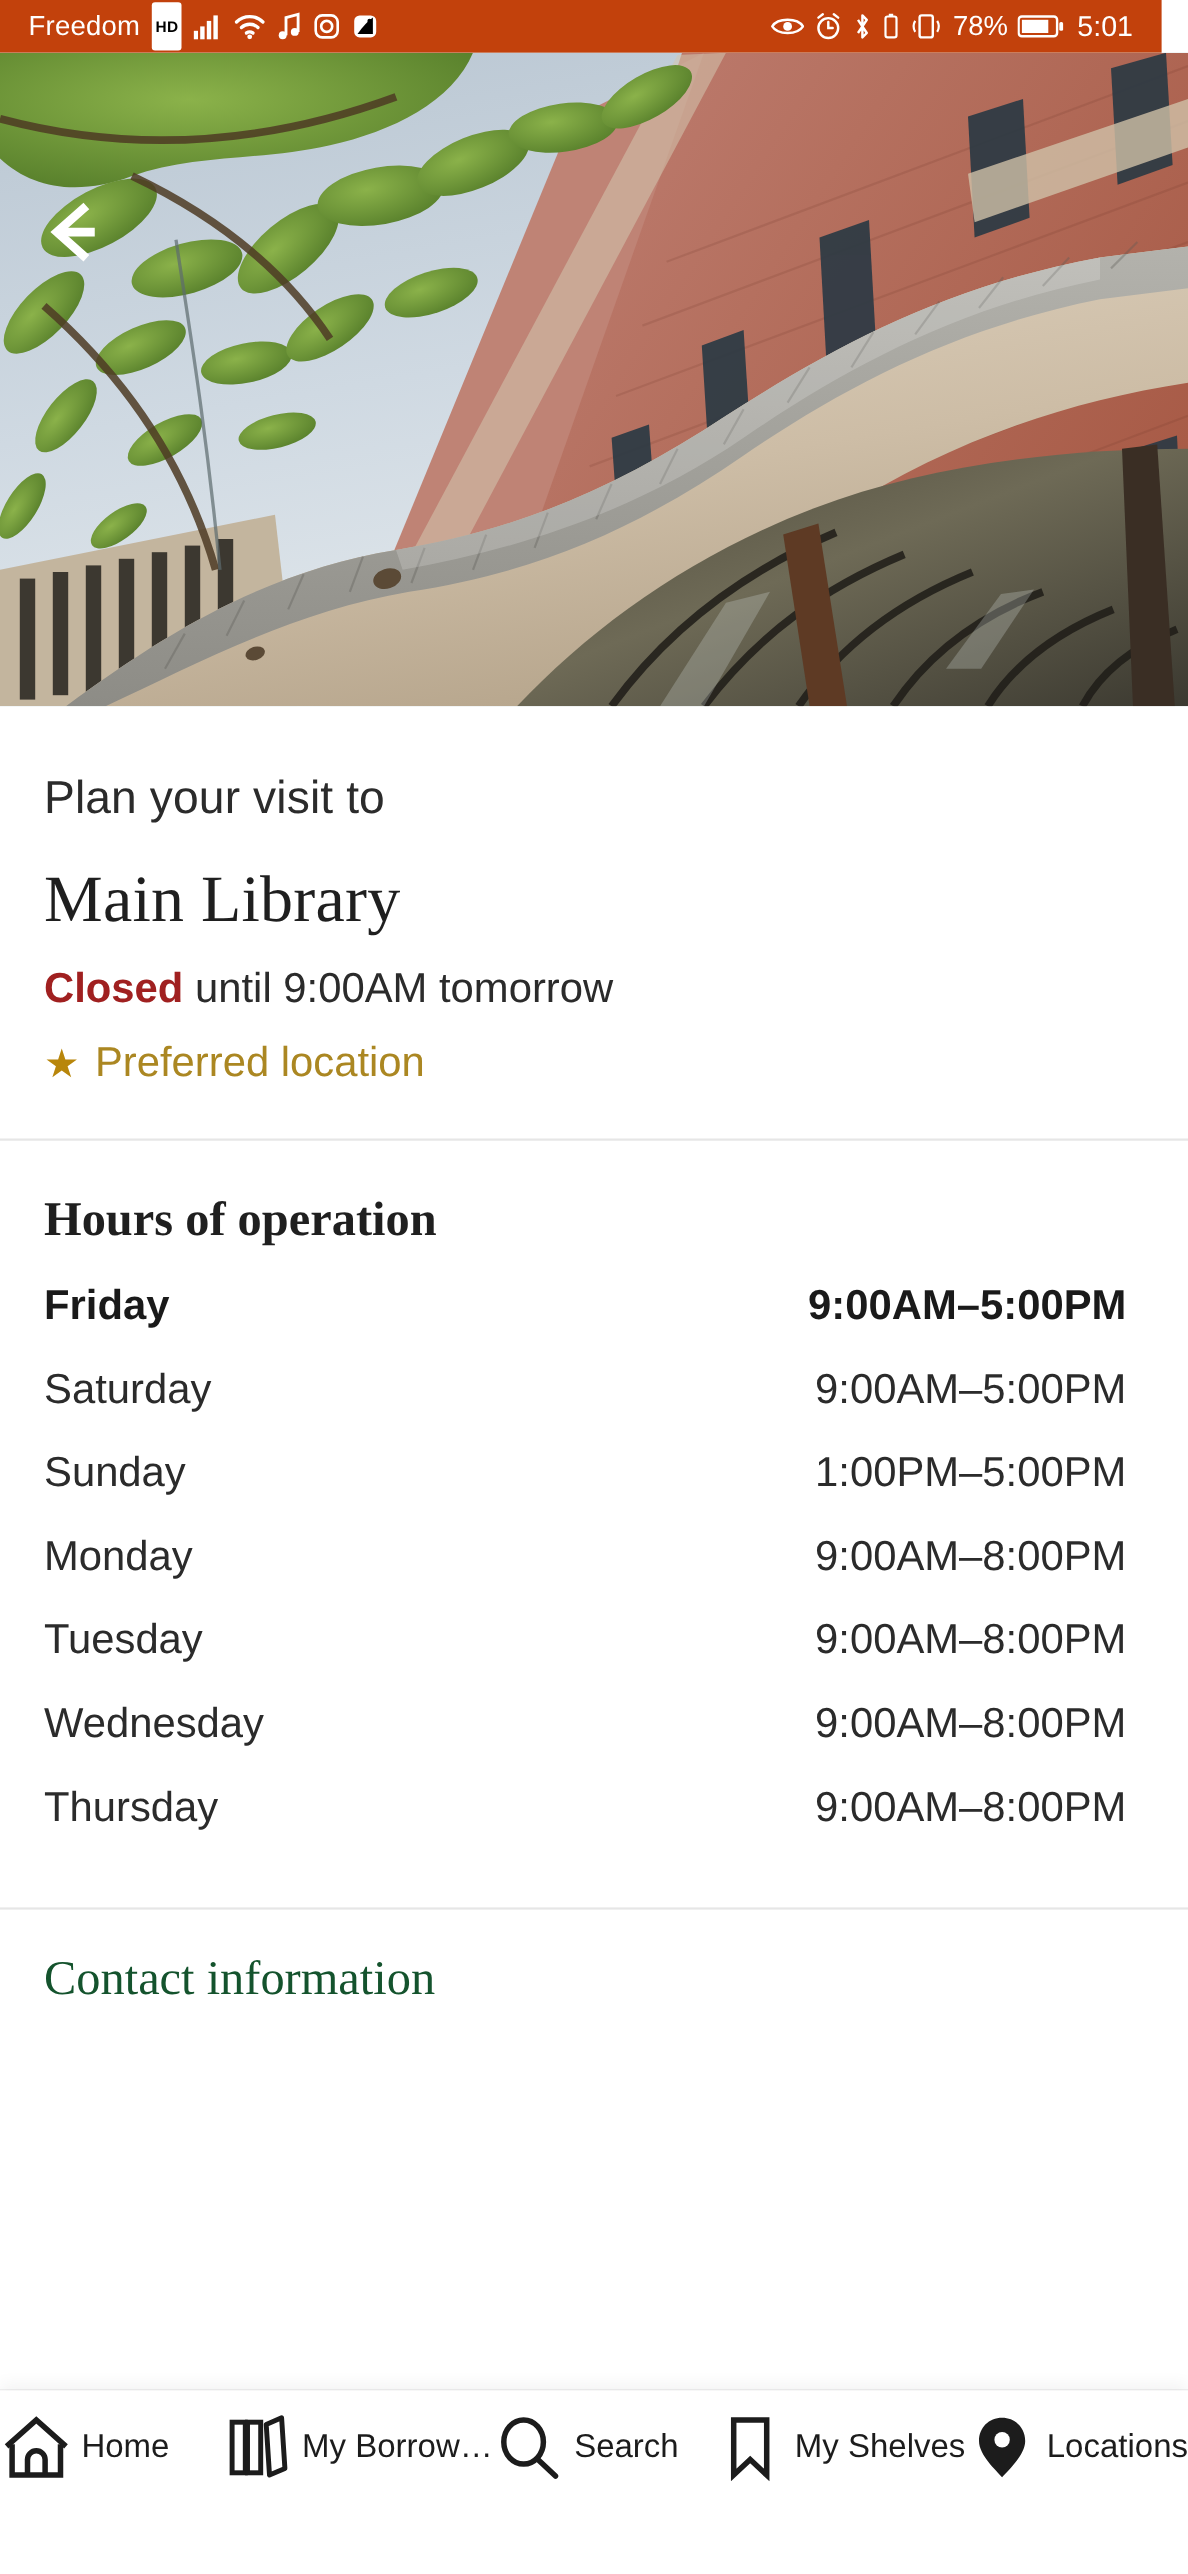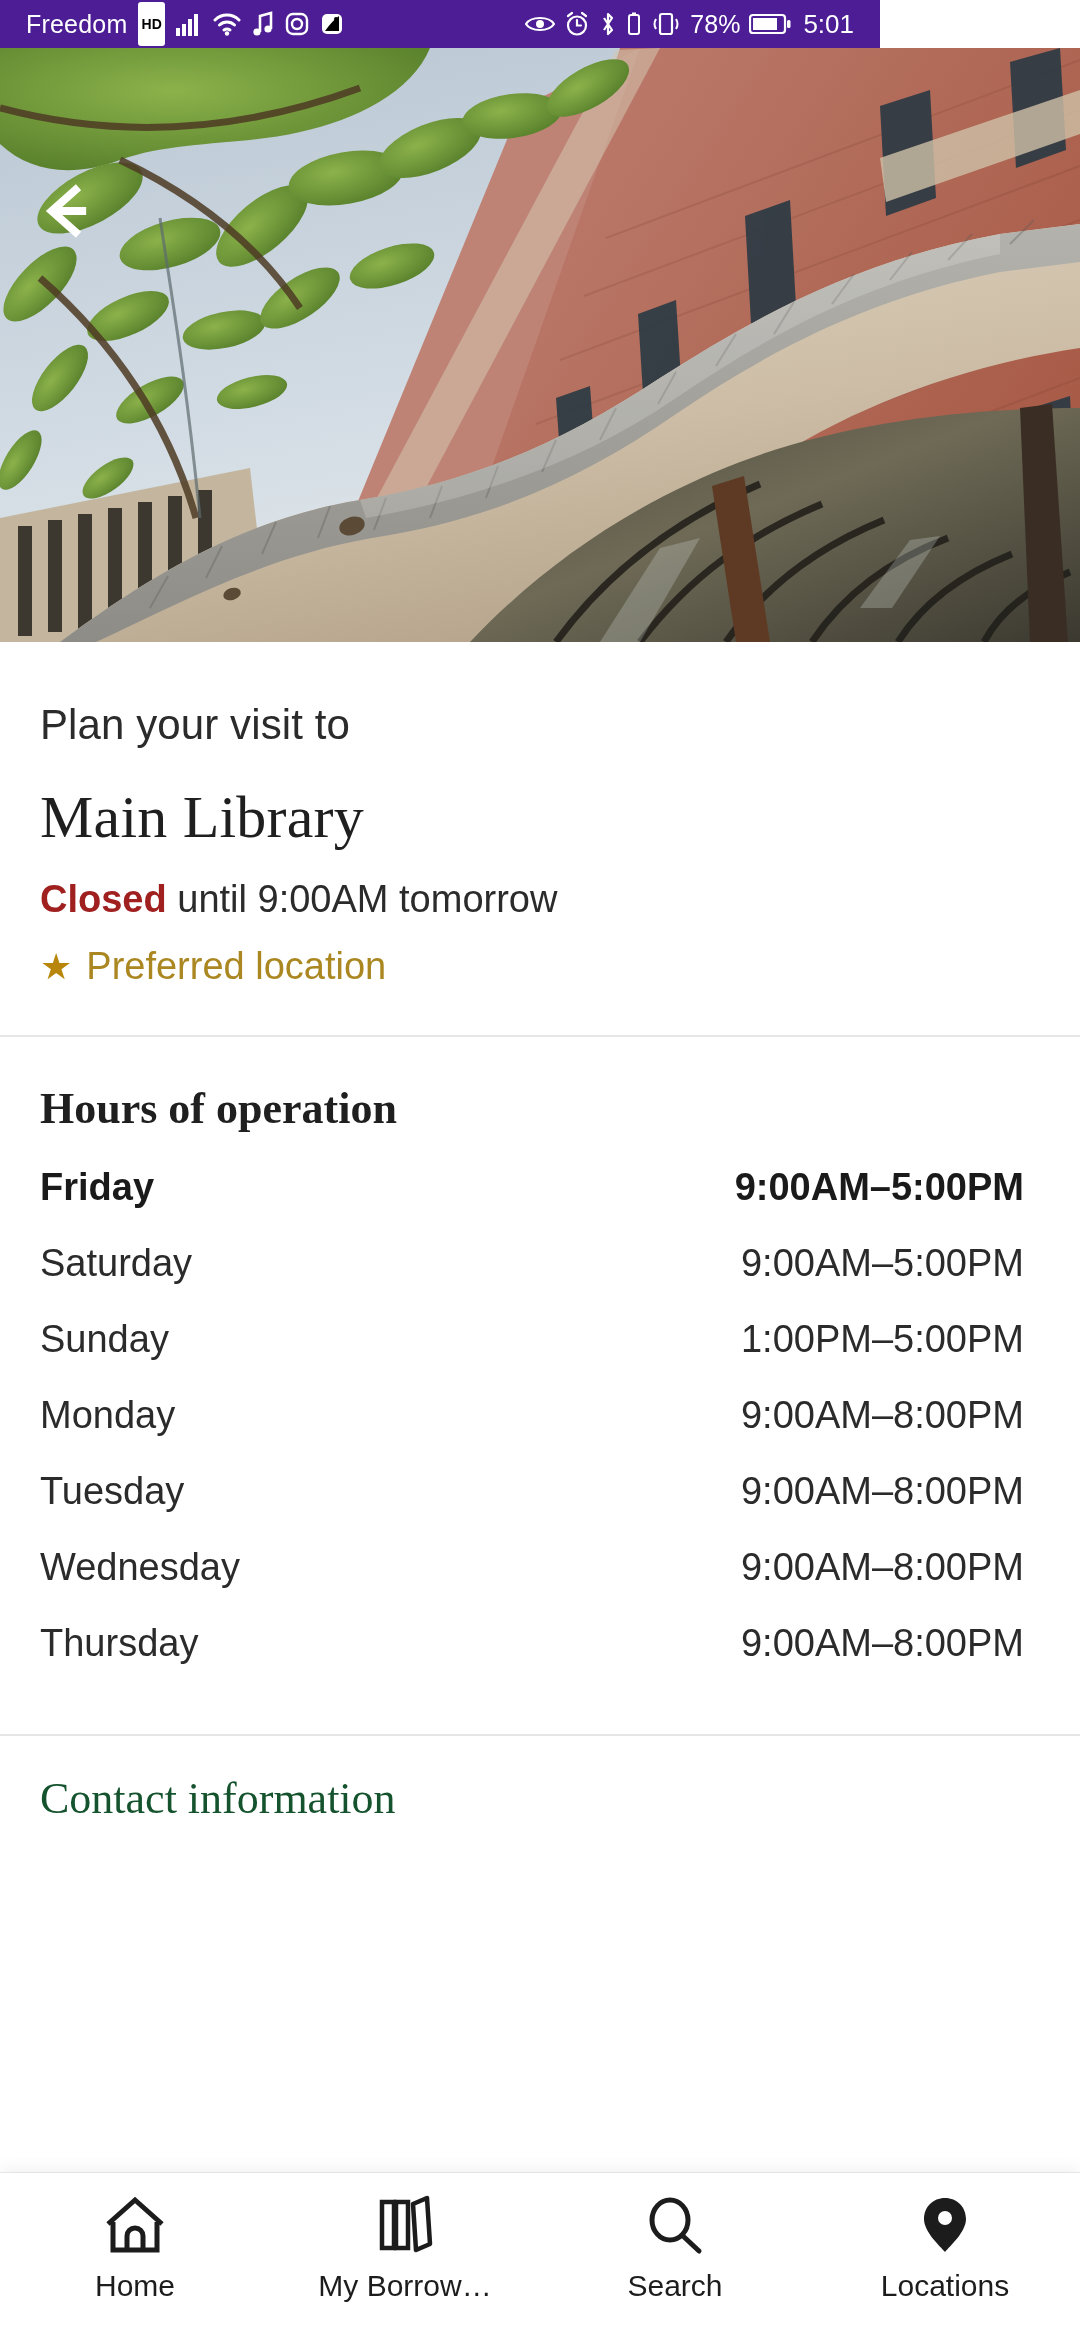--- a/index.html
+++ b/index.html
@@ -6,22 +6,22 @@
   html, body {
     width:1080px; height:2340px;
     background:#ffffff;
     font-family:"Liberation Sans", sans-serif;
     overflow:hidden;
   }
   #screen { position:relative; width:1080px; height:2340px; background:#fff; overflow:hidden; }
 
   
   .statusbar{
-    position:absolute; top:0; left:0; width:880px; height:48px;
-    background:#4c1d95; color:#fff;
+    position:absolute; top:0; left:0; width:1056px; height:48px;
+    background:#c2410c; color:#fff;
     display:flex; align-items:center; justify-content:space-between;
     padding:0 26px;
     text-align:right;
   }
   .sb-left{ display:flex; align-items:center; gap:11px; }
   .sb-right{ display:flex; align-items:center; gap:9px; }
   .carrier{ font-size:25px; letter-spacing:.2px; font-family:"Liberation Sans",sans-serif; }
   .hd-badge{
     background:#fff; color:#000; font-size:14px; font-weight:bold;
     border-radius:3px; padding:15px 3px; line-height:1.05; letter-spacing:.3px;
@@ -85,21 +85,21 @@
 
   
   .navbar{
     position:absolute; bottom:0; left:0; width:1080px; height:167px;
     background:#ffffff;
     box-shadow:0 -1px 0 rgba(0,0,0,.07), 0 -6px 14px rgba(0,0,0,.05);
     display:flex; align-items:flex-start; justify-content:space-around;
     padding-top:16px; z-index:10;
   }
   .navitem{
-    flex:1; display:flex; flex-direction:column; align-items:center; gap:8px;
+    flex:1; display:flex; align-items:center; gap:8px;
     cursor:pointer;
   }
   .navitem .nlabel{ font-size:30px; color:#1c1c1c; white-space:nowrap; }
   .nicon{ height:72px; display:flex; align-items:center; justify-content:center; }
 </style>
 </head>
 <body>
 
 <div id="screen">
 
@@ -443,20 +443,28 @@
     <div class="navitem">
       <span class="nicon">
         <svg width="66" height="62" viewBox="0 0 66 62">
           <ellipse cx="28" cy="26" rx="18" ry="20" stroke="#1c1c1c" stroke-width="5" fill="none"></ellipse>
           <path d="M41 42 L57 57" stroke="#1c1c1c" stroke-width="5" stroke-linecap="round"></path>
         </svg>
       </span>
       <span class="nlabel">Search</span>
     </div>
 
+    <div class="navitem">
+      <span class="nicon">
+        <svg width="66" height="62" viewBox="0 0 66 62">
+          <path d="M18 6 H48 V56 L33 42 L18 56 Z" stroke="#1c1c1c" stroke-width="5" fill="none" stroke-linejoin="miter"></path>
+        </svg>
+      </span>
+      <span class="nlabel">My Shelves</span>
+    </div>
 
     <div class="navitem">
       <span class="nicon">
         <svg width="66" height="62" viewBox="0 0 66 62">
           <path d="M33 4 C21 4 12 13 12 25 C12 38 28 52 33 58 C38 52 54 38 54 25 C54 13 45 4 33 4 Z" fill="#1c1c1c"></path>
           <circle cx="33" cy="24" r="7" fill="#ffffff"></circle>
         </svg>
       </span>
       <span class="nlabel">Locations</span>
     </div>

